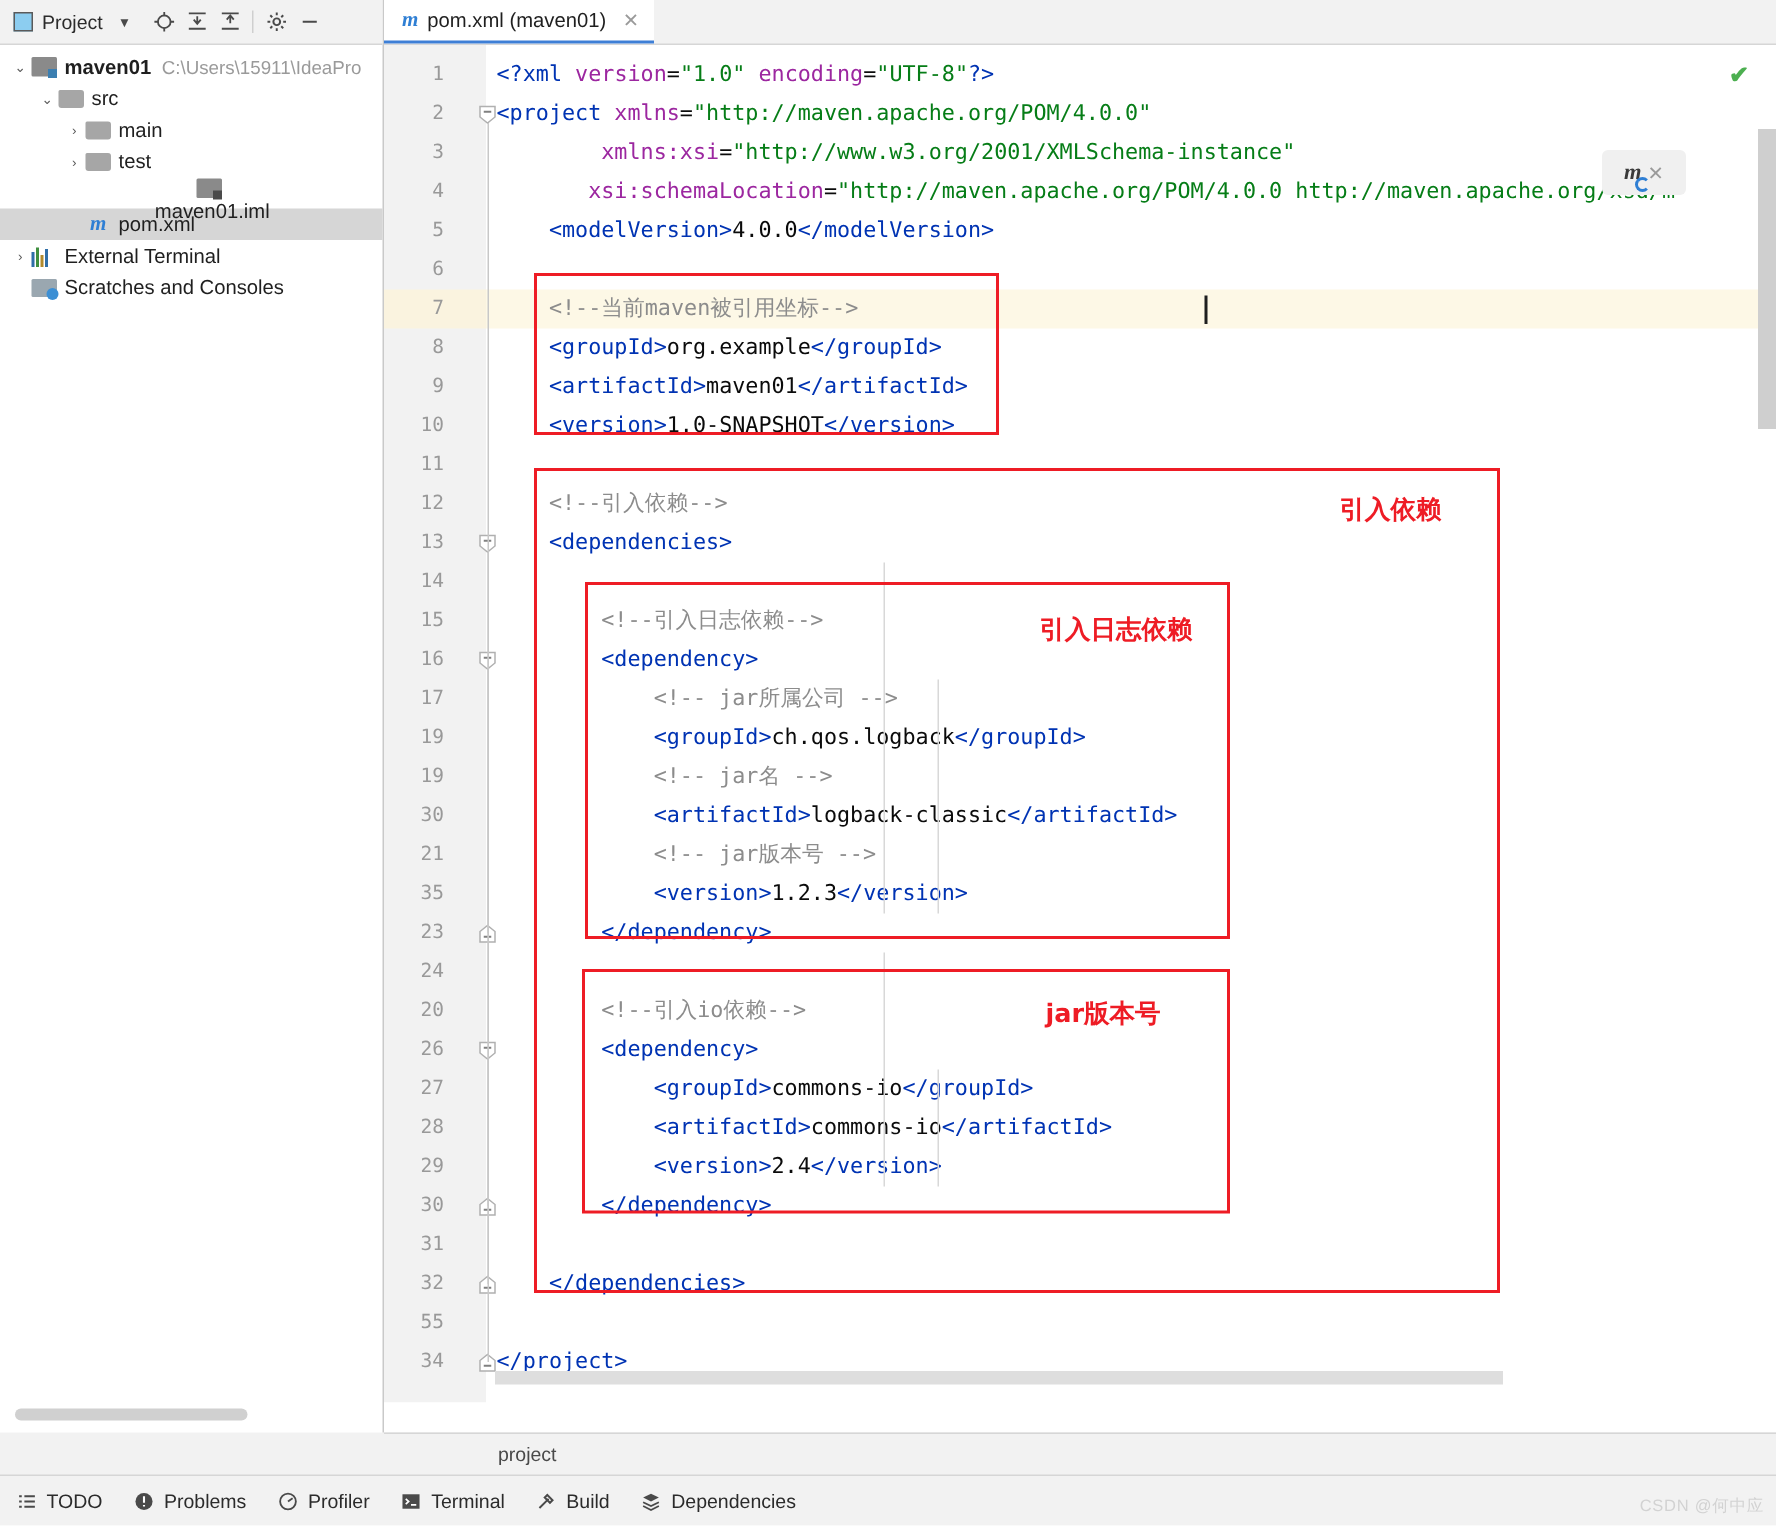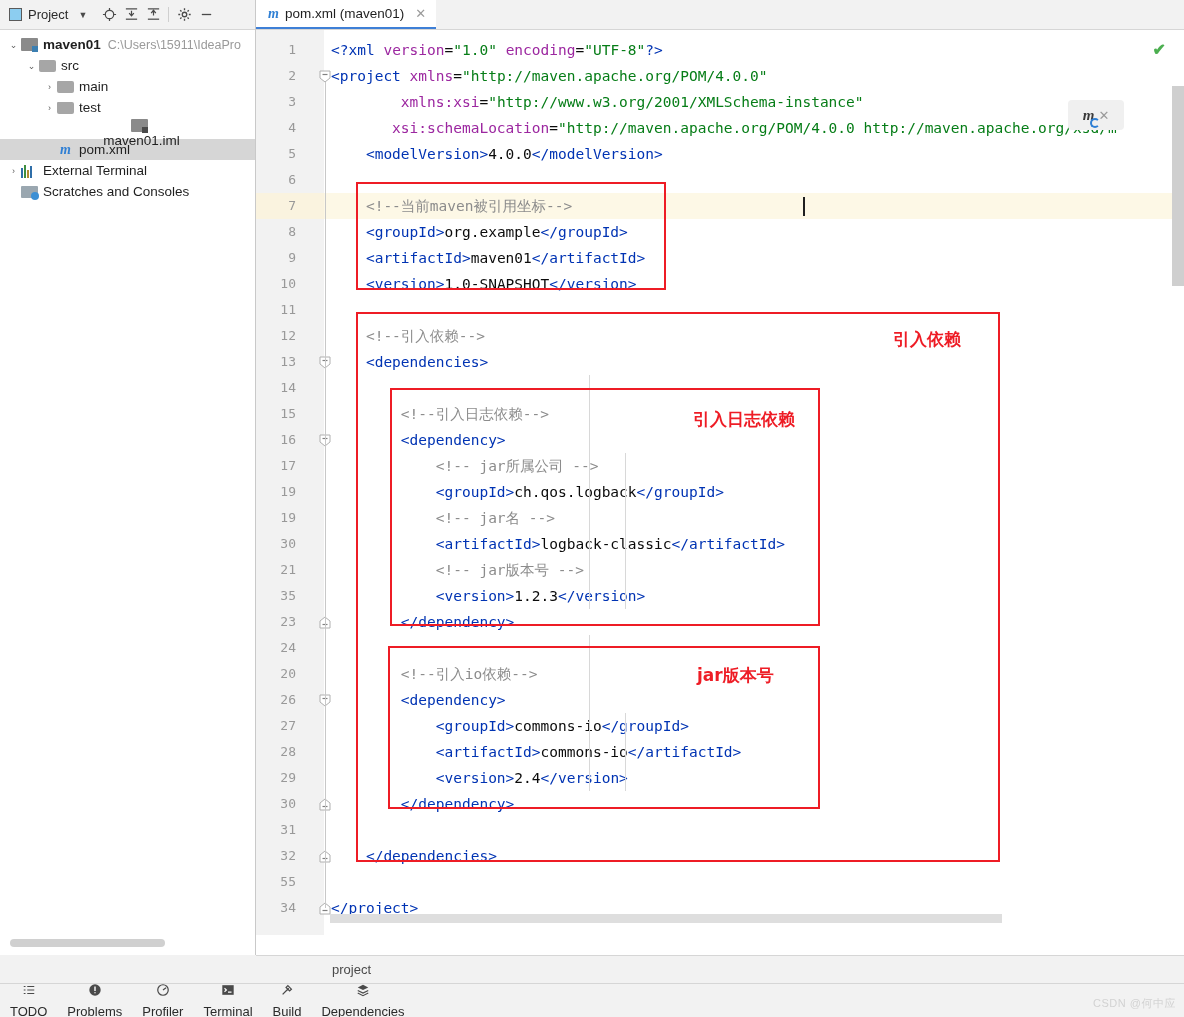--- a/index.html
+++ b/index.html
@@ -193,21 +193,21 @@
   }
 
   
   .bottombar {
     position: absolute; left: 0; top: 983px; width: 1184px; height: 34px;
     background: #f2f2f2; border-top: 1px solid #d6d6d6;
     display: flex; align-items: center; gap: 20px; padding-left: 10px;
   }
   .bb-item {
     display: flex; align-items: center; gap: 6px;
-    font-size: 13px; color: #2b2b2b; flex-direction: column;
+    font-size: 13px; color: #2b2b2b;
   }
   .bb-ic { width: 15px; height: 15px; display: inline-flex; align-items: center; justify-content: center; color: #4a4a4a; }
   .watermark {
     position: absolute; right: 8px; top: 996px;
     font-size: 11px; color: #d2d2d2; letter-spacing: 0.5px;
   }
 </style>
 </head>
 <body>
 

